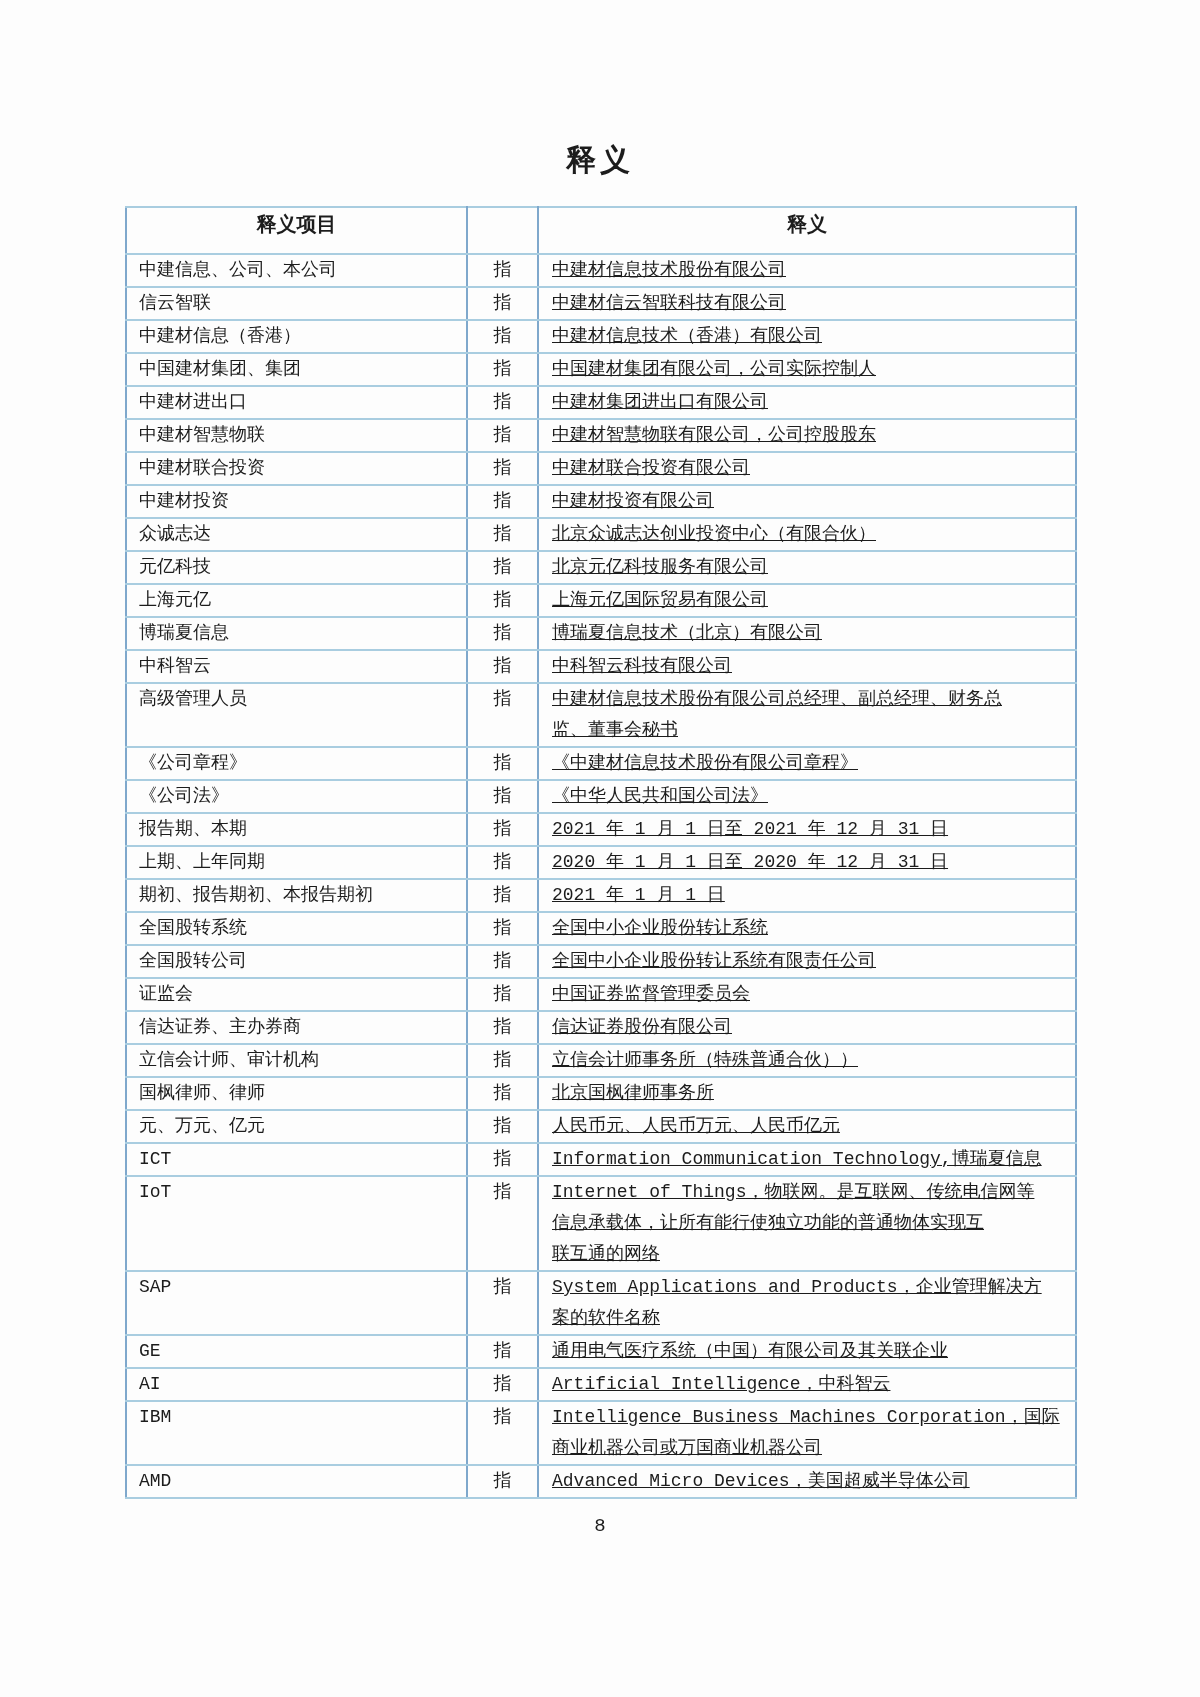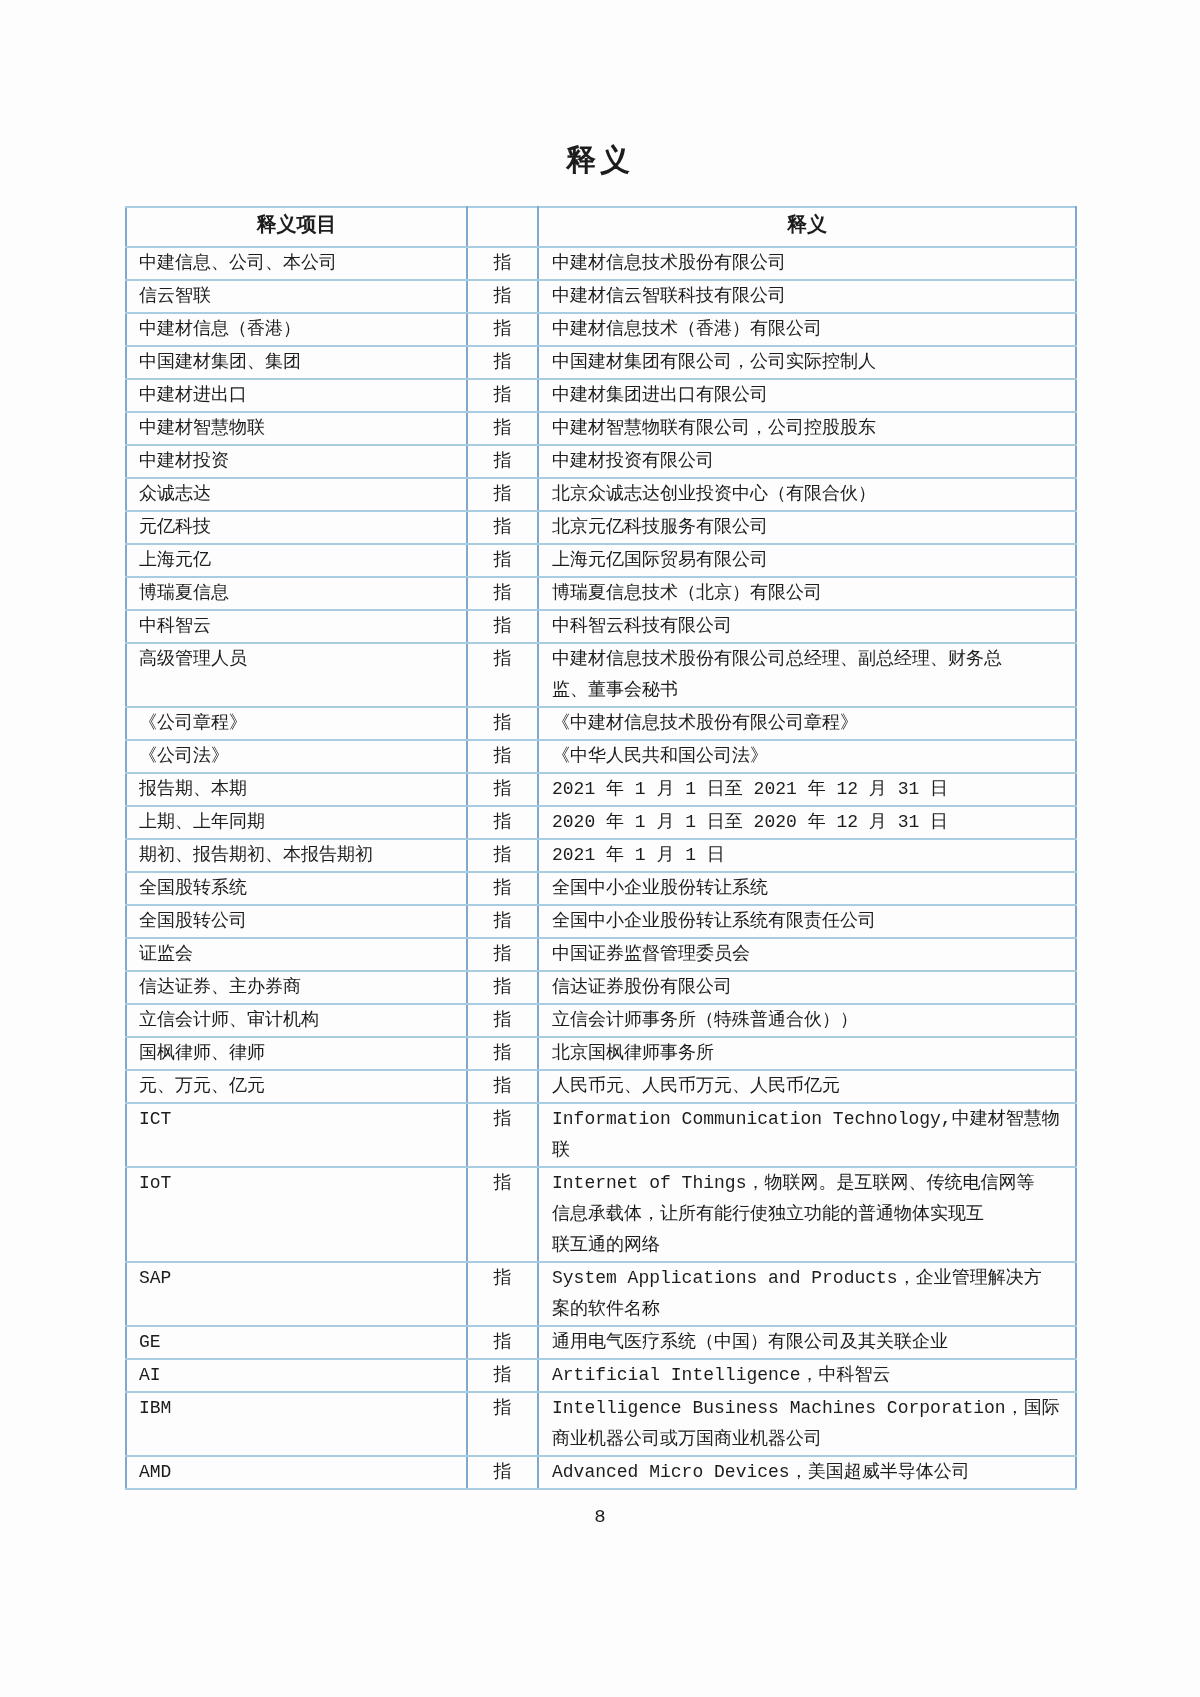--- a/index.html
+++ b/index.html
@@ -34,35 +34,35 @@
   }
   .def-table th,.def-table td{
     border-left:2px solid var(--border-v);
     border-right:2px solid var(--border-v);
     border-top:2px solid var(--border-h);
     border-bottom:2px solid var(--border-h);
     vertical-align:top;
     overflow:hidden;
   }
   .def-table th{
-    height:40px;
+    height:47px;
     line-height:36px;
     font-size:20px;
     font-weight:700;
     text-align:center;
     padding:0;
   }
   .def-table td{
     font-size:18px;
     line-height:31px;
     padding:0;
   }
   td.term{padding:0 2px 0 12px;margin-top:33px;}
   td.ref{text-align:center;}
-  td.def{padding:0 4px 0 13px;white-space:pre-line;}
+  td.def{padding:0 4px 0 13px;white-space:pre-line;text-decoration:underline;}
   .page-number{
     margin-top:16px;
     text-align:center;
     font-size:19px;
   }
 </style>
 </head>
 <body>
 
 <h1 class="page-title">释义</h1>
@@ -105,20 +105,25 @@
         <td class="term">中建材进出口</td>
         <td class="ref">指</td>
         <td class="def">中建材集团进出口有限公司</td>
       </tr>
       <tr>
         <td class="term">中建材智慧物联</td>
         <td class="ref">指</td>
         <td class="def">中建材智慧物联有限公司，公司控股股东</td>
       </tr>
       <tr>
+        <td class="term">中建材联合投资</td>
+        <td class="ref">指</td>
+        <td class="def">中建材联合投资有限公司</td>
+      </tr>
+      <tr>
         <td class="term">中建材投资</td>
         <td class="ref">指</td>
         <td class="def">中建材投资有限公司</td>
       </tr>
       <tr>
         <td class="term">众诚志达</td>
         <td class="ref">指</td>
         <td class="def">北京众诚志达创业投资中心（有限合伙）</td>
       </tr>
       <tr>
@@ -203,21 +208,21 @@
         <td class="def">北京国枫律师事务所</td>
       </tr>
       <tr>
         <td class="term">元、万元、亿元</td>
         <td class="ref">指</td>
         <td class="def">人民币元、人民币万元、人民币亿元</td>
       </tr>
       <tr>
         <td class="term">ICT</td>
         <td class="ref">指</td>
-        <td class="def">Information Communication Technology,中建材智慧物联</td>
+        <td class="def">Information Communication Technology,博瑞夏信息</td>
       </tr>
       <tr>
         <td class="term">IoT</td>
         <td class="ref">指</td>
         <td class="def">Internet of Things，物联网。是互联网、传统电信网等
 信息承载体，让所有能行使独立功能的普通物体实现互
 联互通的网络</td>
       </tr>
       <tr>
         <td class="term">SAP</td>

